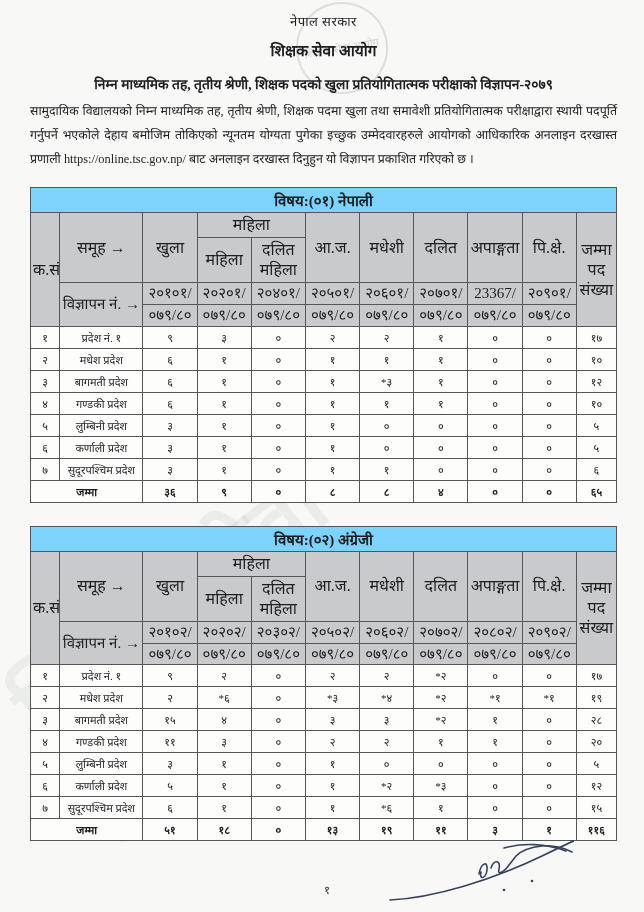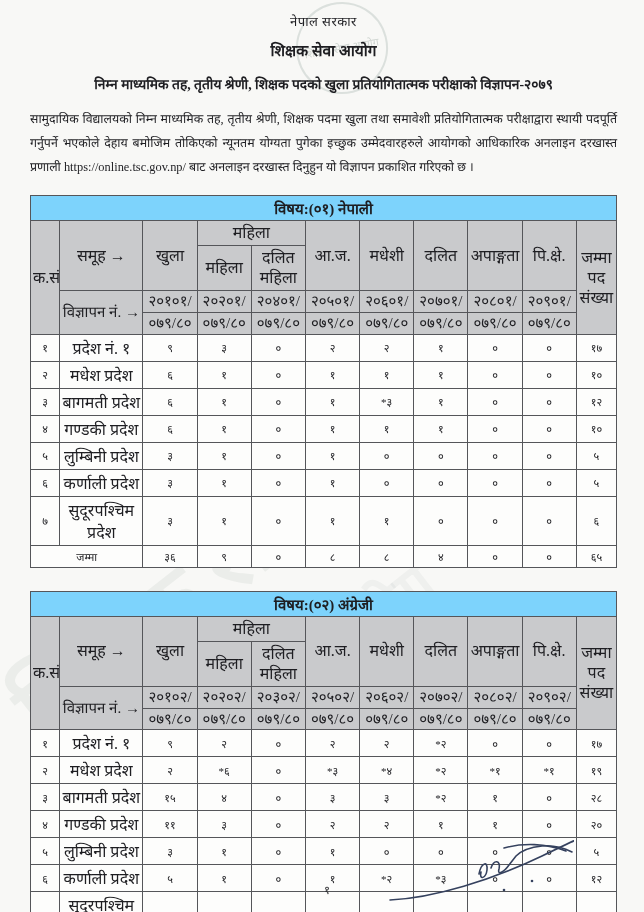--- a/index.html
+++ b/index.html
@@ -8,41 +8,41 @@
     width:644px; height:912px; margin:0 auto; position:relative;
     background:#f8f8f6; color:#1e1e22; overflow:hidden;
     font-family:"Liberation Serif","DejaVu Serif",serif;
   }
   .content { position:relative; padding:12px 27px 0 30px; z-index:2; }
   .center { text-align:center; }
   .gov-line  { font-size:13px; letter-spacing:.5px; }
   .org-line  { font-size:15.5px; font-weight:bold; margin-top:9px; }
   .title-line{ font-size:13.8px; font-weight:bold; margin-top:13px; }
   .date-line { font-size:11px; margin-top:3px; }
-  .intro { font-size:12.4px; line-height:1.92; text-align:justify; margin-top:15px; }
+  .intro { font-size:12.4px; line-height:1.92; text-align:justify; margin-top:7px; }
 
   .tbl-wrap { margin-top:16px; }
   .tbl-wrap.second { margin-top:23px; }
   table.subject-table {
     width:100%; border-collapse:collapse; table-layout:fixed;
     font-size:10.5px; border:1.5px solid #55565a; background:#fdfdfc;
   }
   table.subject-table td {
     border:1px solid #55565a; text-align:center; vertical-align:middle;
     padding:2px 2px; overflow:hidden;
   }
   td.title-cell { font-weight:bold; font-size:15px; height:22px; background:#7dd3fc; }
   tr.hdr td { background:#c9cacc; }
   tr.hdr td { font-size:16px; line-height:1.25; }
   tr.hdr.adrow td { font-size:15px; height:19px; padding:1px; }
-  td.group-cell { text-align:left; padding-left:6px; font-size:16px; }
+  td.group-cell { text-align:left; padding-left:6px; font-size:11px; }
   tbody tr { height:22px; }
   tbody td { font-size:11px; }
   td.total-label { text-align:right; padding-right:8px; font-weight:bold; }
-  tr.total-row td { font-weight:normal; }
+  tr.total-row td { font-weight:bold; }
   tr.total-row { height:22px; }
 
   
   .stamp {
     position:absolute; left:296px; top:2px; width:92px; height:92px; z-index:1;
     border:2px solid rgba(120,140,130,.22); border-radius:50%;
     display:flex; align-items:center; justify-content:center;
     transform:rotate(-14deg);
   }
   .stamp-inner {
@@ -114,21 +114,21 @@
               <td>दलित महिला</td>
             </tr>
             <tr class="hdr adrow">
               <td rowspan="2">विज्ञापन नं. →</td>
               <td>२०१०१/</td>
               <td>२०२०१/</td>
               <td>२०४०१/</td>
               <td>२०५०१/</td>
               <td>२०६०१/</td>
               <td>२०७०१/</td>
-              <td>२०८०१/</td>
+              <td>23367/</td>
               <td>२०९०१/</td>
             </tr>
             <tr class="hdr adrow">
               <td>०७९/८०</td>
               <td>०७९/८०</td>
               <td>०७९/८०</td>
               <td>०७९/८०</td>
               <td>०७९/८०</td>
               <td>०७९/८०</td>
               <td>०७९/८०</td>

